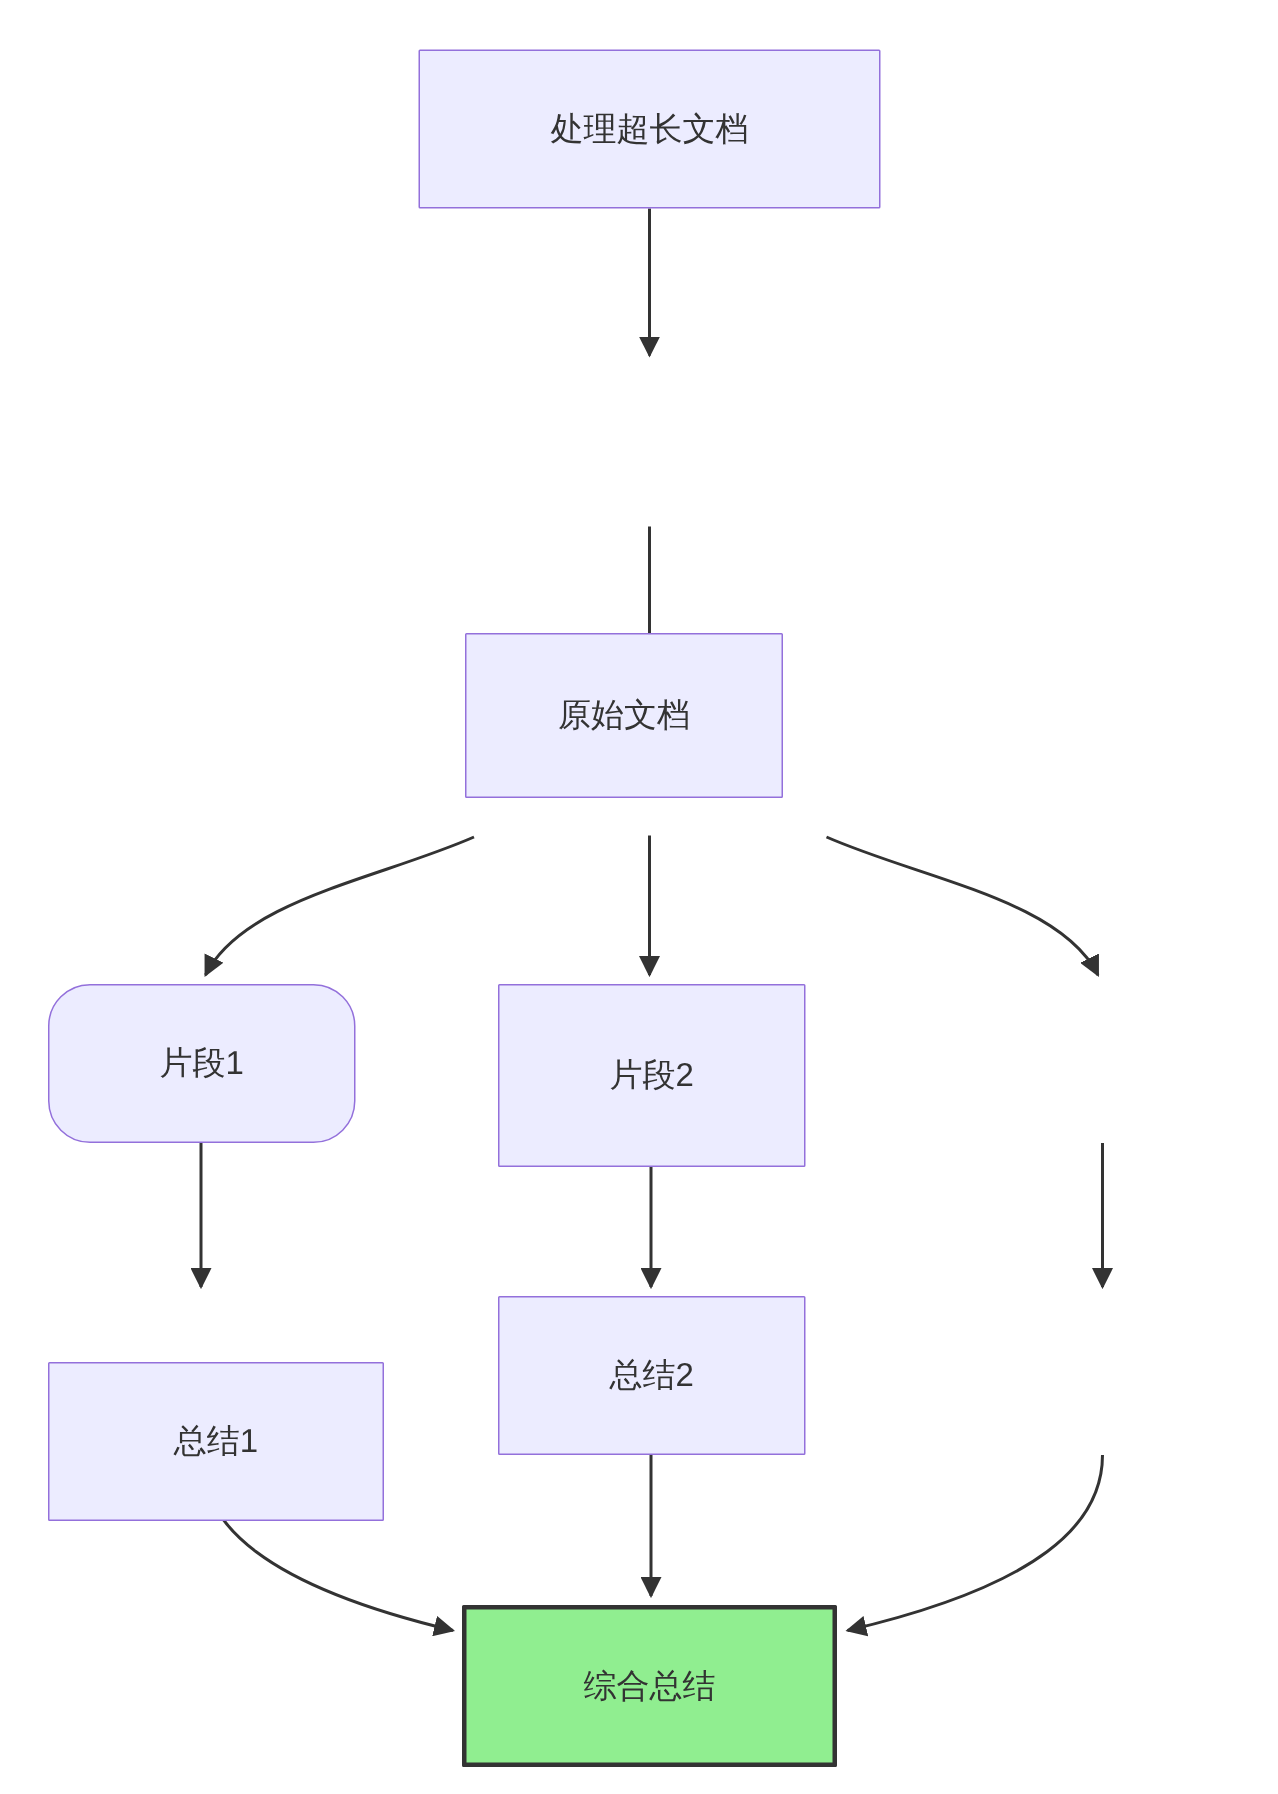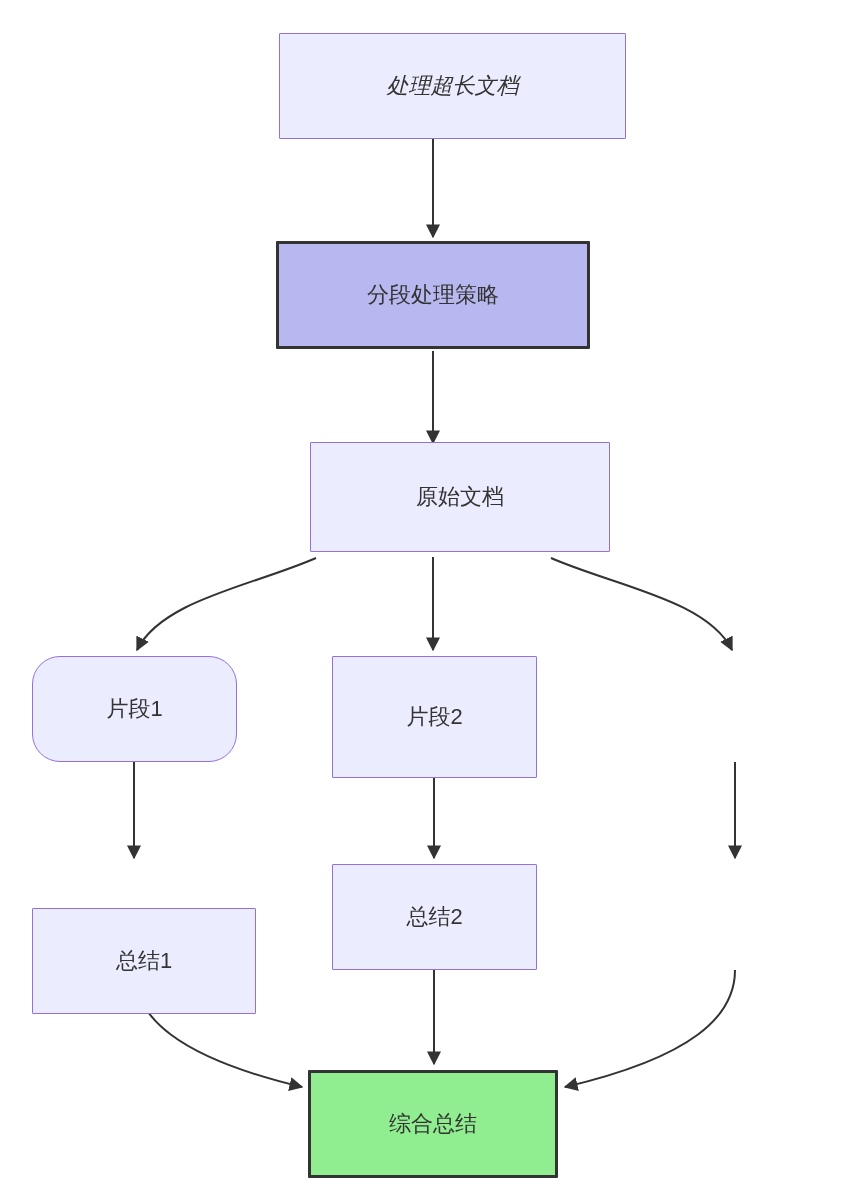--- a/index.html
+++ b/index.html
@@ -73,29 +73,26 @@
     <path class="edge" marker-end="url(#arrow)" d="M433,557 L433,650"></path>
     <path class="edge" marker-end="url(#arrow)" d="M551,558 C615,586 707,600 732,650"></path>
     <path class="edge" marker-end="url(#arrow)" d="M134,762 L134,858"></path>
     <path class="edge" marker-end="url(#arrow)" d="M434,762 L434,858"></path>
     <path class="edge" marker-end="url(#arrow)" d="M735,762 L735,858"></path>
     <path class="edge" marker-end="url(#arrow)" d="M134,970 C134,1016 176,1057 302,1087"></path>
     <path class="edge" marker-end="url(#arrow)" d="M434,970 L434,1064"></path>
     <path class="edge" marker-end="url(#arrow)" d="M735,970 C735,1016 693,1057 565,1087"></path>
   </svg>
 
-  <div class="node" style="left:279px; top:33px; width:347px; height:106px;font-style:italic;">
+  <div class="node" style="left:279px; top:33px; width:308px; height:106px;">
     <span>处理超长文档</span>
   </div>
 
-  <div class="node emphasis" style="left:276px; top:241px; width:314px; height:108px;">
-    <span>分段处理策略</span>
-  </div>
 
-  <div class="node" style="left:310px; top:442px; width:300px; height:110px;">
+  <div class="node" style="left:310px; top:422px; width:212px; height:110px;">
     <span>原始文档</span>
   </div>
 
   <div class="node" style="left:32px; top:656px; width:205px; height:106px;border-radius:28px;">
     <span>片段1</span>
   </div>
 
   <div class="node" style="left:332px; top:656px; width:205px; height:122px;">
     <span>片段2</span>
   </div>

